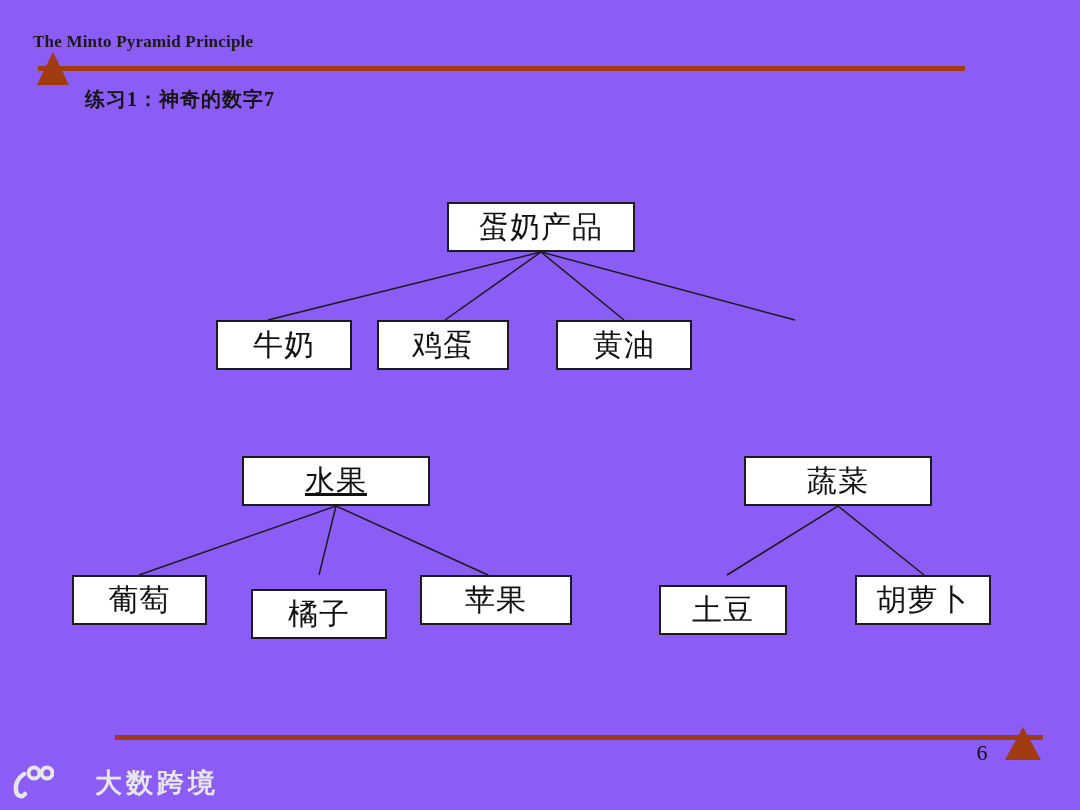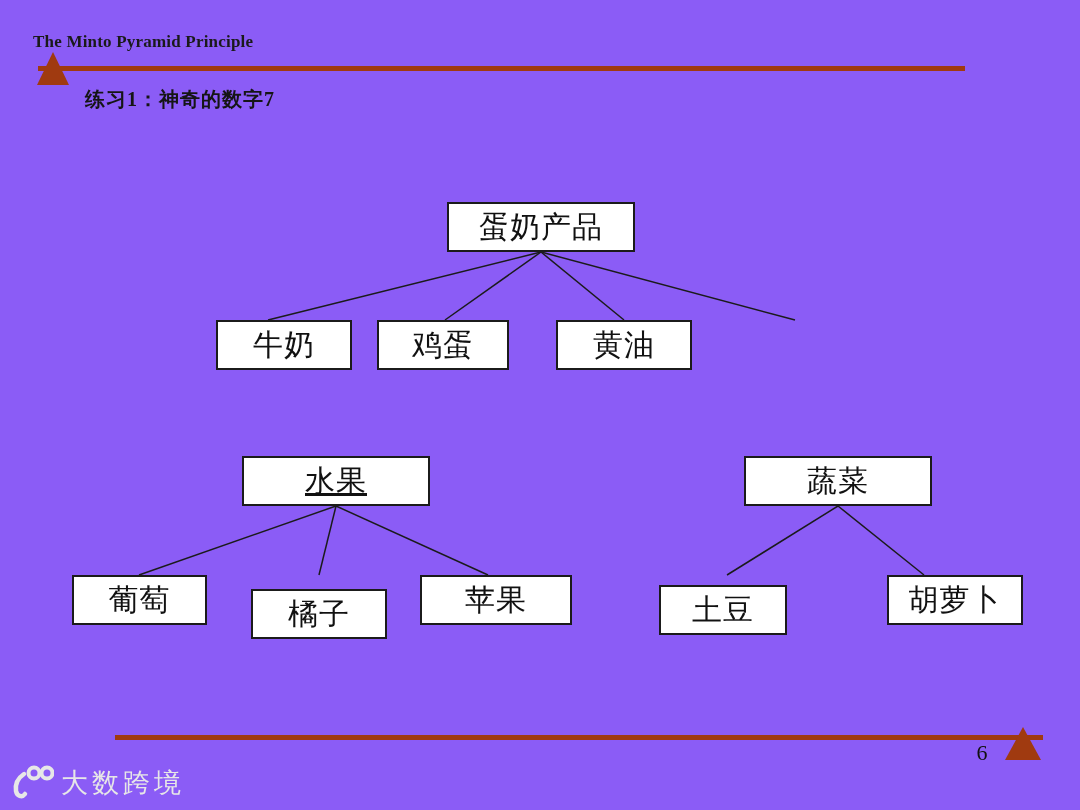--- a/index.html
+++ b/index.html
@@ -50,35 +50,35 @@
   .n-milk    { left: 216px; top: 320px; width: 136px; }
   .n-egg     { left: 377px; top: 320px; width: 132px; }
   .n-butter  { left: 556px; top: 320px; width: 136px; }
   .n-yogurt  { left: 727px; top: 320px; width: 136px; }
   .n-fruit   { left: 242px; top: 456px; width: 188px; text-decoration: underline; }
   .n-grape   { left:  72px; top: 575px; width: 135px; }
   .n-orange  { left: 251px; top: 575px; width: 136px; margin-top: 14px; }
   .n-apple   { left: 420px; top: 575px; width: 152px; }
   .n-veg     { left: 744px; top: 456px; width: 188px; }
   .n-potato  { left: 659px; top: 575px; width: 128px; margin-top: 10px; }
-  .n-carrot  { left: 855px; top: 575px; width: 136px; margin-left: 32px; }
+  .n-carrot  { left: 855px; top: 575px; width: 136px; }
 
   .page-number {
     position: absolute; left: 960px; top: 740px; width: 44px;
     text-align: center; font-size: 22px; color: #111111; z-index: 4;
   }
 
   .watermark {
     position: absolute; left: 10px; top: 764px;
     display: flex; align-items: center; gap: 7px;
     color: var(--wm, #E7E7E7); z-index: 5;
   }
   .watermark-text {
     font-family: "Liberation Sans", "DejaVu Sans", sans-serif;
-    font-size: 27px; font-weight: normal; letter-spacing: 4px;
+    font-size: 27px; font-weight: bold; letter-spacing: 4px; margin-left: 34px;
   }
 </style>
 </head>
 <body>
 
 <div class="slide">
 
   <div class="brand-header">The Minto Pyramid Principle</div>
   <div class="rule rule-top"></div>
   <div class="tri tri-top"></div>

